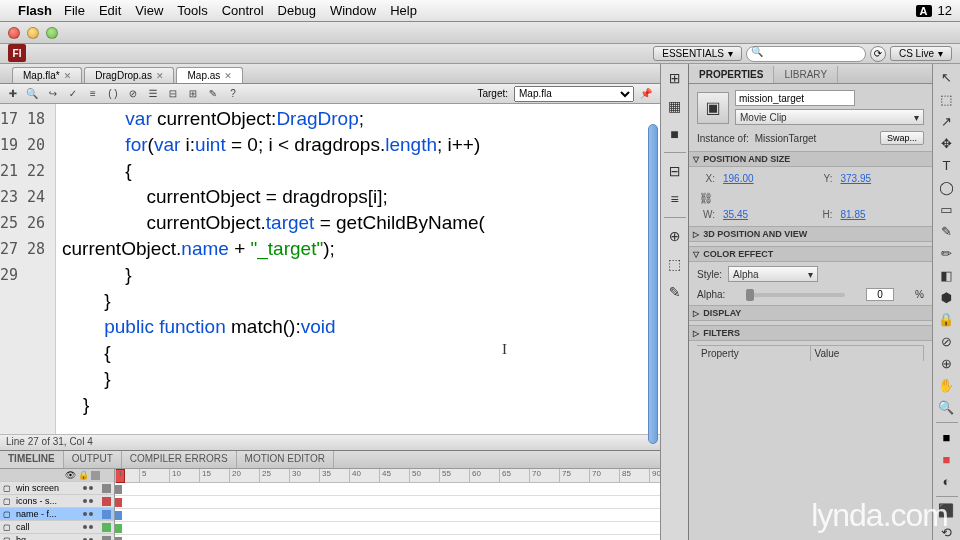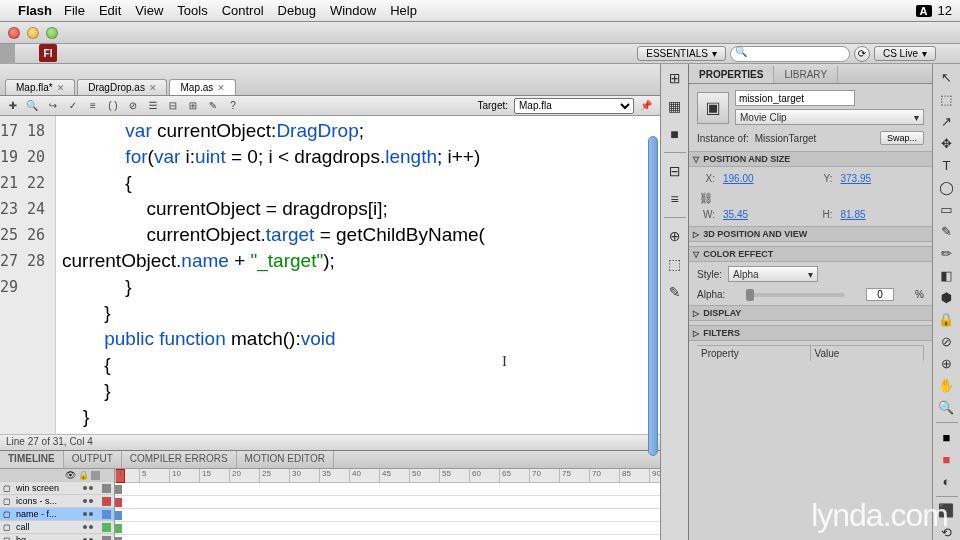--- a/index.html
+++ b/index.html
@@ -12,38 +12,38 @@
 .mac-menubar .menu-item { margin-right:14px; }
 .mac-menubar .right { margin-left:auto; display:flex; align-items:center; gap:6px; }
 .mac-menubar .right .adobe-logo { font-family: Arial; font-weight:bold; background:#000; color:#fff; padding:0 4px; font-size:11px; border-radius:2px;}
 
 
 .window-controls { height:22px; background: linear-gradient(#e8e8e8,#cfcfcf); display:flex; align-items:center; padding:0 8px; gap:7px; border-bottom:1px solid #999;}
 .wc { width:12px; height:12px; border-radius:50%; border:1px solid rgba(0,0,0,0.25);}
 .wc.red{background:radial-gradient(circle at 40% 35%,#ff8d86,#d84437);}
 .wc.yellow{background:radial-gradient(circle at 40% 35%,#ffe08a,#e3a83b);}
 .wc.green{background:radial-gradient(circle at 40% 35%,#b0e78c,#6fb84f);}
-.app-toolbar { height:20px; background:linear-gradient(#e5e5e5,#d0d0d0); border-bottom:1px solid #9a9a9a; display:flex; padding:0 24px; font-size:11px;margin-left:15px;}
+.app-toolbar { height:20px; background:linear-gradient(#e5e5e5,#d0d0d0); border-bottom:1px solid #9a9a9a; display:flex; padding:0 8px; font-size:11px;}
 .app-toolbar .fl-logo { width:18px; height:18px; background:#8b1a1a; color:#fff; display:flex; align-items:center; justify-content:center; font-weight:bold; font-size:10px; border-radius:2px; margin-right:6px;}
 .app-toolbar .essentials { margin-left:auto; display:flex; align-items:center; gap:4px;}
 .ess-btn { background:linear-gradient(#f4f4f4,#d3d3d3); border:1px solid #8c8c8c; border-radius:3px; padding:1px 8px; font-size:10px; display:flex; align-items:center; gap:4px;}
 .search-box { width:120px; height:16px; border:1px solid #999; border-radius:9px; background:#fff; position:relative;}
 .search-box::before{content:"🔍"; position:absolute; left:4px; top:-1px; font-size:10px; color:#888;}
 .help-icon { width:16px; height:16px; border:1px solid #888; border-radius:50%; display:flex; align-items:center; justify-content:center; font-size:10px; background:linear-gradient(#fff,#ddd);}
 
 
 .main-area { display:flex; height:calc(540px - 22px - 22px - 20px); }
 .left-col { flex:1; display:flex; flex-direction:column; min-width:0; }
 .right-col { width:244px; background:#d1d1d1; border-left:1px solid #7a7a7a; display:flex; flex-direction:column;}
 .far-right-tools { width:28px; background:#d4d4d4; border-left:1px solid #8a8a8a; display:flex; flex-direction:column; align-items:center; padding-top:6px; gap:7px;}
 .far-right-tools .tool { width:18px; height:18px; display:flex; align-items:center; justify-content:center; font-size:13px; color:#333;}
 .far-right-tools .divider-line{width:22px; height:1px; background:#999;}
 
 
-.doc-tabs { height:32px; background:linear-gradient(#e5e5e5,#cbcbcb); border-bottom:1px solid #888; display:flex; align-items:flex-end; padding-left:5px; font-size:10px;}
+.doc-tabs { height:20px; background:linear-gradient(#e5e5e5,#cbcbcb); border-bottom:1px solid #888; display:flex; align-items:flex-end; padding-left:12px; font-size:10px;}
 .doc-tab { padding:2px 10px; border:1px solid #999; border-bottom:none; border-radius:3px 3px 0 0; background:linear-gradient(#f1f1f1,#d8d8d8); margin-right:2px; display:flex; align-items:center; gap:4px;}
 .doc-tab.active{background:#fff;}
 .doc-tab .close-x{font-size:9px; color:#777;}
 
 
 .code-toolbar { height:20px; background:linear-gradient(#efefef,#d6d6d6); border-bottom:1px solid #999; display:flex; align-items:center; padding:0 6px; gap:6px; font-size:10px;}
 .code-toolbar .tool-icon { width:14px; height:14px; display:flex; align-items:center; justify-content:center; color:#444;}
 .code-toolbar .target-area { margin-left:auto; display:flex; align-items:center; gap:6px;}
 .code-toolbar select { font-size:10px; width:120px; height:16px;}
 

